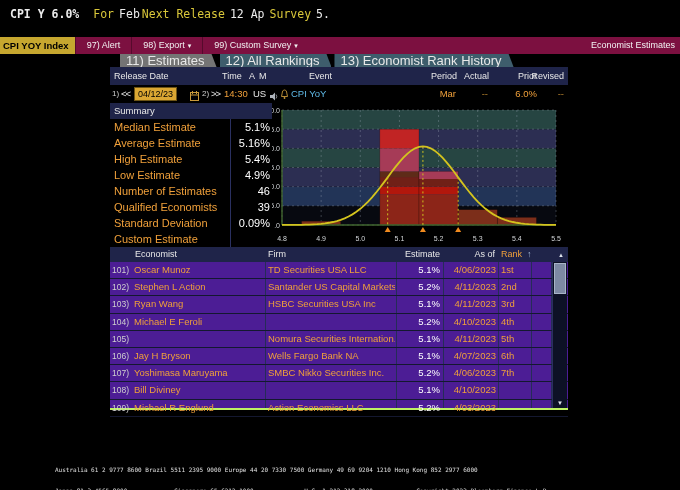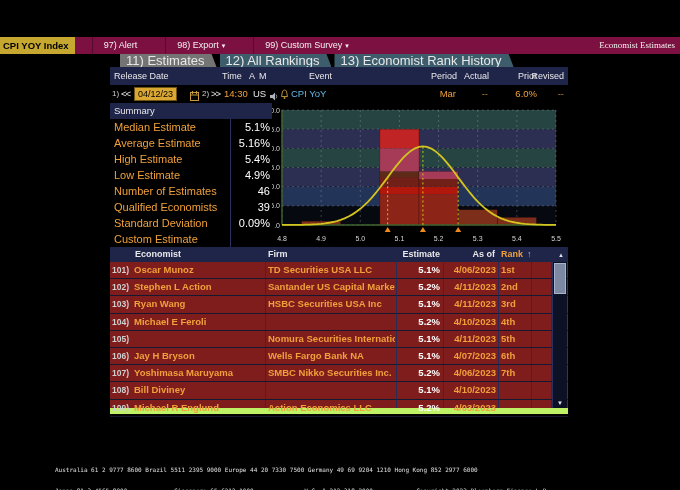--- a/index.html
+++ b/index.html
@@ -7,28 +7,28 @@
           font-family:"Liberation Sans",sans-serif;}
   
   .title-line{position:absolute;top:7px;left:10px;font-family:"DejaVu Sans Mono",monospace;
               font-size:11.5px;white-space:nowrap;}
   .title-line .tw{color:#ececec;}
   .title-line .ty{color:#d9c73a;}
   .title-line .tk{font-weight:bold;margin-right:14px;}
   .title-line .m4{margin-right:5px;} .title-line .m2{margin-right:2px;}
   
   .toolbar{position:absolute;top:37px;left:0;width:680px;height:17px;background:#7c1040;
-           display:flex;align-items:flex-end;gap:17px;}
+           display:flex;align-items:flex-end;}
   .chip{background:#c6a72f;color:#000;font-size:9.5px;line-height:17px;padding:0 6px 0 3px;
         min-width:64px;font-weight:bold;}
   .tb-btn{color:#f2f2f2;font-size:9px;line-height:17px;padding:0 11px;border-left:1px solid #560a2c;
           white-space:nowrap;cursor:default;}
   .tb-btn .caret{font-size:7px;color:#f2f2f2;margin-left:3px;}
   .tb-btn:first-of-type{margin-left:10px;}
-  .tb-right{margin-left:auto;color:#f2f2f2;font-size:9px;line-height:17px;padding-right:5px;font-family:Liberation Serif, serif;}
+  .tb-right{margin-left:auto;color:#f2f2f2;font-size:9px;line-height:17px;padding-right:5px;}
   
   .content{position:absolute;left:110px;top:54px;width:458px;}
   .tabs{display:flex;height:13px;margin-left:10px;gap:3px;}
   .tab{font-size:13px;line-height:13px;color:#e8e8e8;padding:0 12px 0 6px;background:#3e5d6c;
        clip-path:polygon(0 0,calc(100% - 5px) 0,100% 100%,0 100%);white-space:nowrap;}
   .tab.active{background:#747474;}
   
   .release-header{position:relative;height:18px;background:#1f2449;color:#e8e8e8;
                   font-size:9px;line-height:18px;}
   .release-header span{position:absolute;}
@@ -51,21 +51,21 @@
   .main{position:relative;height:144px;background:#000;}
   .summary{position:absolute;left:0;top:0;width:162px;height:144px;}
   .summary-title{height:16px;background:#1f2449;color:#e8e8e8;font-size:9.5px;line-height:16px;
                  padding-left:4px;}
   .sum-row{position:relative;height:16px;font-size:11px;line-height:16px;}
   .sum-label{position:absolute;left:4px;color:#f0a03a;white-space:nowrap;}
   .sum-value{position:absolute;left:120px;right:2px;top:0;bottom:0;text-align:right;color:#fff;
              border-left:1px solid #2a3060;}
   #dist-chart{position:absolute;left:162px;top:0;}
   
-  .etable{position:relative;border-bottom:6px solid #bef264;background:#7f1d1d;font-weight:bold;}
+  .etable{position:relative;border-bottom:2px solid #bef264;background:#4c1d95;}
   .et-header{position:relative;height:15px;background:#1f2449;font-size:9px;line-height:15px;
              color:#e8e8e8;}
   .et-header span{position:absolute;}
   .eh-econ{left:25px;} .eh-firm{left:158px;}
   .eh-est{left:287px;width:43px;text-align:right;}
   .eh-asof{left:334px;width:51px;text-align:right;}
   .eh-rank{left:391px;color:#f0a03a;} .eh-arrow{left:417px;color:#9fb6d4;}
   .eh-scrollup{right:4px;color:#dfe4ec;font-size:6px;top:1px;}
   .et-rows{position:relative;height:146px;}
   .vline{position:absolute;top:0;bottom:0;width:1px;background:#262c58;}
@@ -87,20 +87,23 @@
   
   .footer{position:absolute;left:55px;top:451px;width:600px;color:#e0e0e0;
           font-family:"DejaVu Sans Mono",monospace;font-size:6px;line-height:7.3px;white-space:pre;}
   svg text{font-family:"Liberation Sans",sans-serif;}
 </style>
 </head>
 <body>
 
 <div class="screen">
 
+  <div class="title-line">
+    <span class="tw tk">CPI Y 6.0%</span><span class="ty m4">For</span><span class="tw m2">Feb</span><span class="ty m4">Next Release</span><span class="tw m4">12 Ap</span><span class="ty m4">Survey</span><span class="tw">5.</span>
+  </div>
 
   <div class="toolbar">
     <div class="chip">CPI YOY Index</div>
     <div class="tb-btn"><span>97) Alert</span></div>
     <div class="tb-btn"><span>98) Export</span><span class="caret">▾</span></div>
     <div class="tb-btn"><span>99) Custom Survey</span><span class="caret">▾</span></div>
     <div class="tb-right">Economist Estimates</div>
   </div>
 
   <div class="content">

